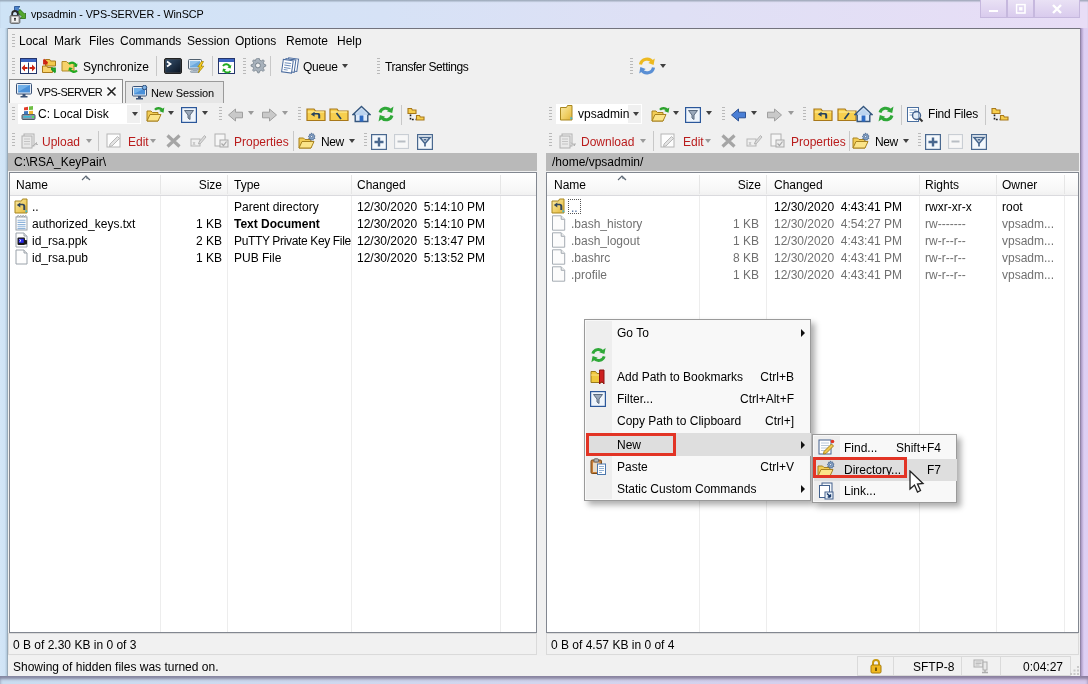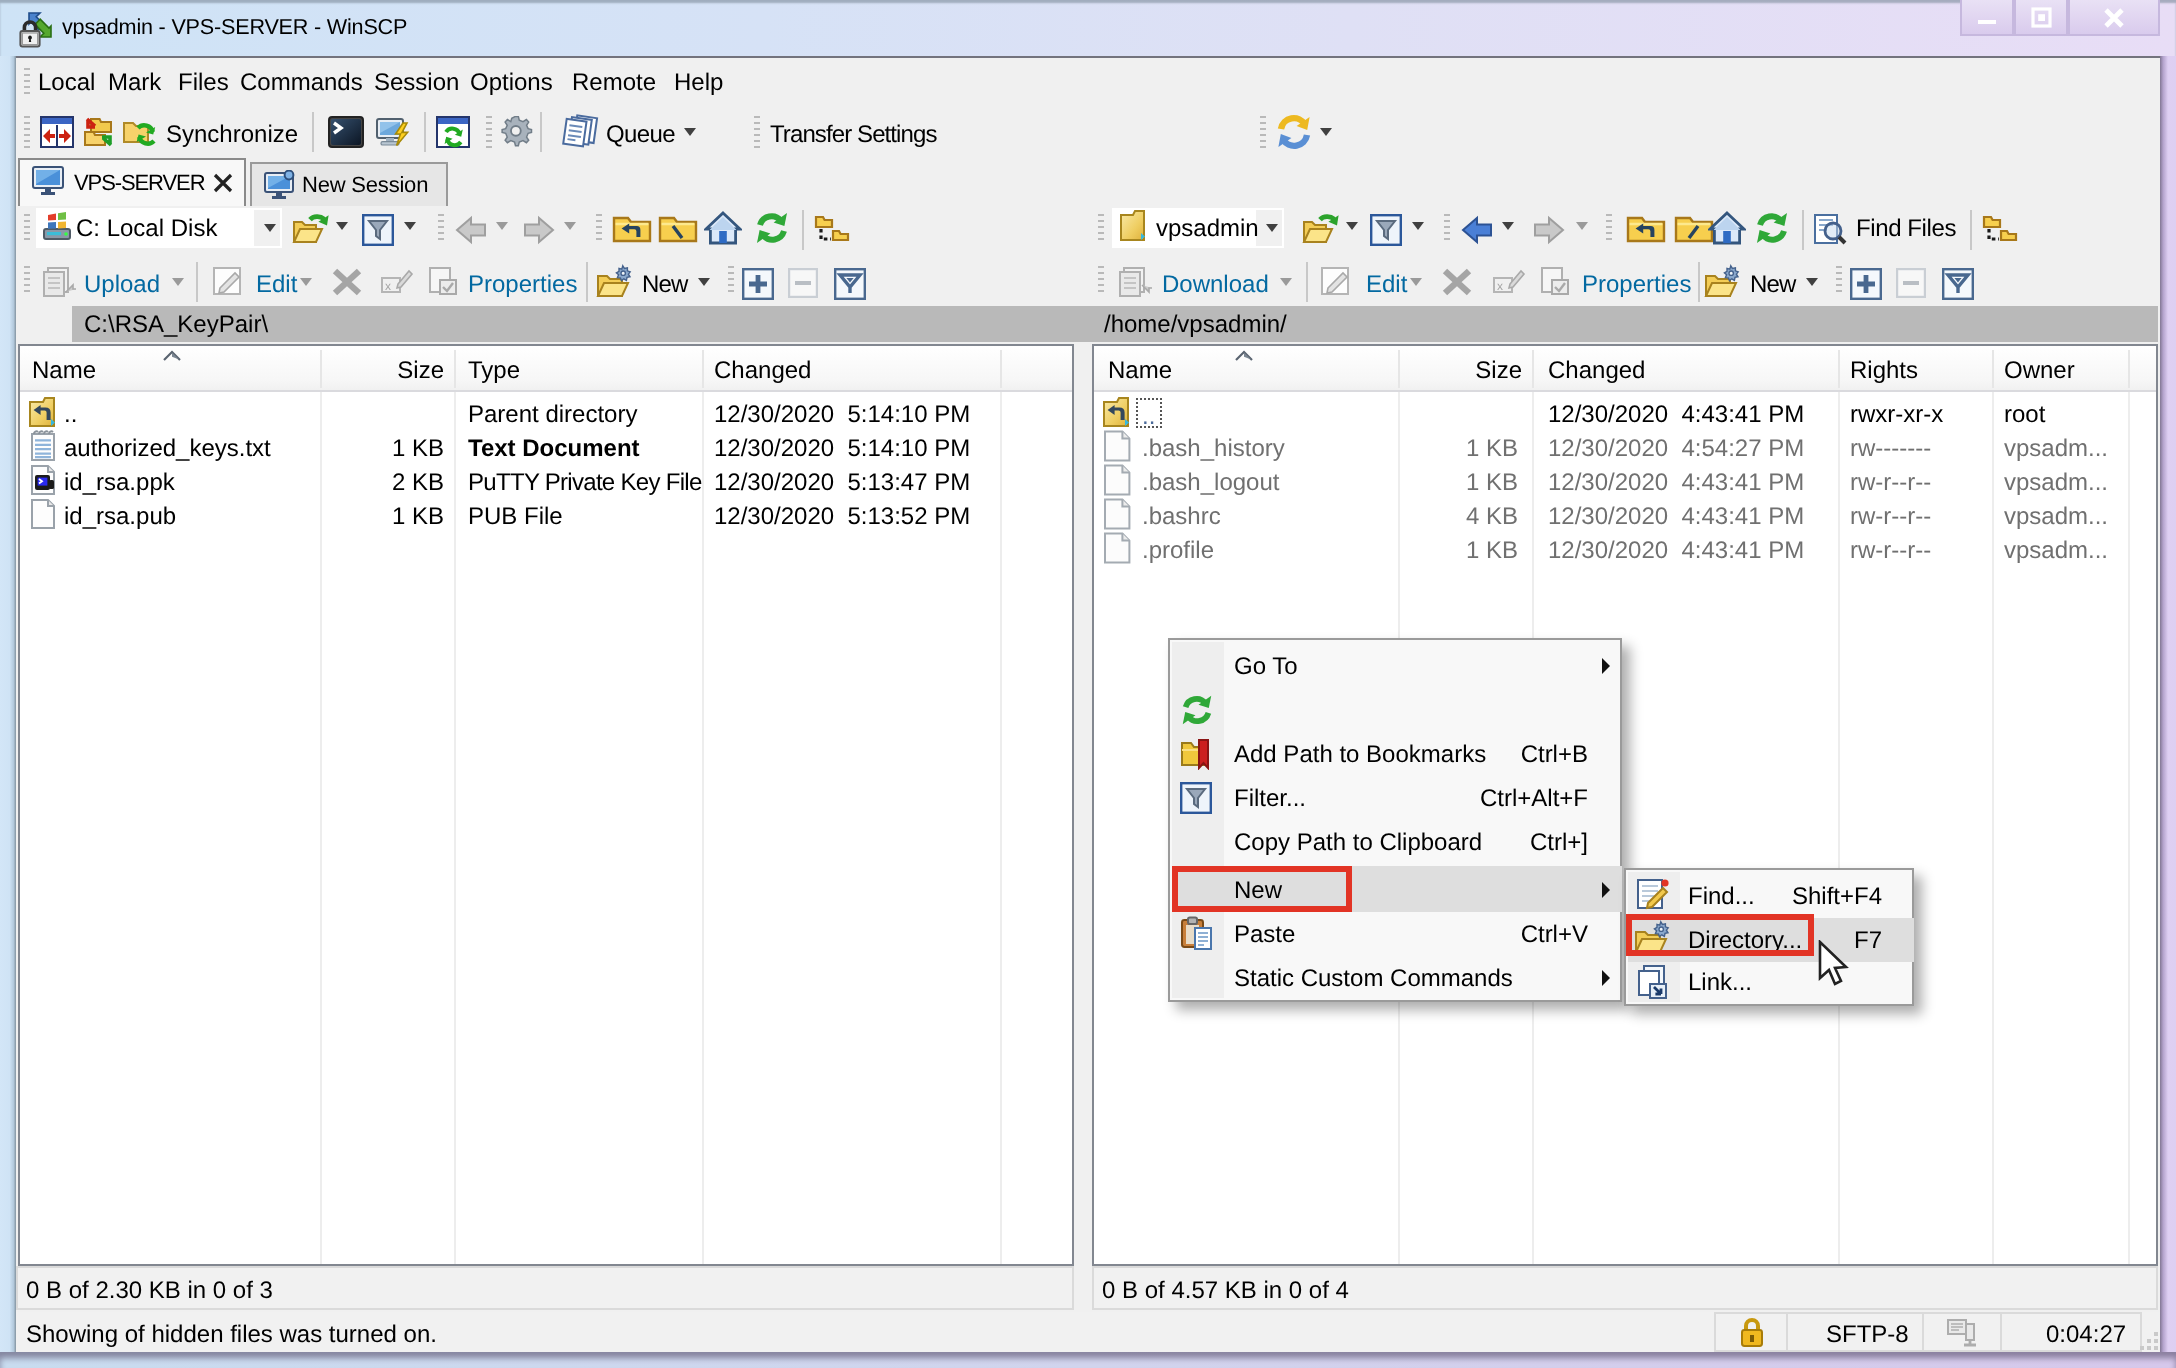--- a/index.html
+++ b/index.html
@@ -14,21 +14,21 @@
 #borderR { left:1080px; top:28px; width:8px; height:649px;
   background:linear-gradient(90deg,#827794 0%,#b4a3cd 20%,#decff3 50%,#ddcff2 100%); }
 #borderB { left:0; top:676px; width:1088px; height:8px;
   background:linear-gradient(90deg,#c9ddf0 0%,#d2d5ee 50%,#d7c9ec 100%); box-shadow:inset 0 3px 3px rgba(85,75,105,.6); }
 .wbtn { top:0px; height:18px; border:1px solid #c6b8de; border-top:none;
   background:linear-gradient(180deg,#e9e1f5,#d9cbed); }
 .wbtn svg { position:absolute; left:50%; top:55%; transform:translate(-50%,-50%); }
 #clienttop { left:8px; top:28px; width:1072px; height:1px; background:#73737d; }
 .grip { width:3px; background:repeating-linear-gradient(180deg,#b9b9b9 0 1px,rgba(0,0,0,0) 1px 3px); }
 .tsep { width:1px; background:#c8c8c8; }
-.gray { color:#0369a1; }
+.gray { color:#b91c1c; }
 .combo { background:#fff; }
 .caret { width:0; height:0; border-left:3.5px solid transparent; border-right:3.5px solid transparent; border-top:4px solid #404040; }
 .caret.g { border-top-color:#9a9a9a; }
 .panel { background:#fff; border:1px solid #828790; }
 .pathbar { background:#b9b9b9; font-size:12px; }
 .hdr { background:linear-gradient(180deg,#ffffff,#f7f7f7 75%,#f1f1f1); border-bottom:1px solid #dadade; }
 .hdrsep { width:1px; background:#e6e6e6; }
 .colline { width:1px; background:#ededed; }
 .grayrow { color:#707070; }
 .statbar { background:#f1f1f1; border:1px solid #dadada; }
@@ -456,21 +456,21 @@
   <svg class="abs" style="left:948px;top:134px;" width="15" height="15" viewBox="0 0 15 15">
     <rect x="0.5" y="0.5" width="14" height="14" fill="#f7f7f7" stroke="#c9ced4" stroke-width="1.2"></rect>
     <path d="M3.5 7.5 L11.5 7.5" stroke="#b9bec4" stroke-width="2"></path>
   </svg>
   <svg class="abs" style="left:971px;top:134px;" width="16" height="16" viewBox="0 0 16 16">
     <rect x="0.5" y="0.5" width="15" height="15" fill="#f4f8fc" stroke="#49688f" stroke-width="1.4"></rect>
     <path d="M3 3.5 L8 9.5 L13 3.5 Z M8 9 L8 12.5" fill="none" stroke="#49688f" stroke-width="1.7"></path>
     <path d="M6.2 5 L8 7.2 L9.8 5 Z" fill="#49688f"></path>
   </svg>
 
-  <div class="abs pathbar" style="left:8px;top:153px;width:529px;height:18px;margin-left:28px;">
+  <div class="abs pathbar" style="left:8px;top:153px;width:529px;height:18px;">
       <span style="position:absolute;left:6px;top:2px;">C:\RSA_KeyPair\</span>
     </div>
   <div class="abs pathbar" style="left:546px;top:153px;width:533px;height:18px;">
       <span style="position:absolute;left:6px;top:2px;">/home/vpsadmin/</span>
     </div>
 
   <div class="abs panel" style="left:9px;top:172px;width:528px;height:461px;"></div>
   <div class="abs panel" style="left:546px;top:172px;width:533px;height:461px;"></div>
 
   <div class="abs hdr" style="left:10px;top:173px;width:526px;height:23px;"></div>
@@ -599,21 +599,21 @@
   <div class="abs r grayrow" style="left:699px;top:234px;width:60px;text-align:right;">1 KB</div>
   <div class="abs grayrow" style="left:774px;top:234px;">12/30/2020&nbsp; 4:43:41 PM</div>
   <div class="abs grayrow" style="left:925px;top:234px;">rw-r--r--</div>
   <div class="abs grayrow" style="left:1002px;top:234px;">vpsadm...</div>
 
   <svg class="abs ghost" style="left:551px;top:249px;" width="16" height="16" viewBox="0 0 16 16">
     <path d="M1.5 0.8 L10.2 0.8 L13.7 4.3 L13.7 15.2 L1.5 15.2 Z" fill="#fcfcfc" stroke="#a4abb2"></path>
     <path d="M10.2 0.8 L10.2 4.3 L13.7 4.3" fill="#ececec" stroke="#a4abb2"></path>
   </svg>
   <div class="abs grayrow" style="left:571px;top:251px;">.bashrc</div>
-  <div class="abs r grayrow" style="left:699px;top:251px;width:60px;text-align:right;">4 KB</div>
+  <div class="abs r grayrow" style="left:699px;top:251px;width:60px;text-align:right;">8 KB</div>
   <div class="abs grayrow" style="left:774px;top:251px;">12/30/2020&nbsp; 4:43:41 PM</div>
   <div class="abs grayrow" style="left:925px;top:251px;">rw-r--r--</div>
   <div class="abs grayrow" style="left:1002px;top:251px;">vpsadm...</div>
 
   <svg class="abs ghost" style="left:551px;top:266px;" width="16" height="16" viewBox="0 0 16 16">
     <path d="M1.5 0.8 L10.2 0.8 L13.7 4.3 L13.7 15.2 L1.5 15.2 Z" fill="#fcfcfc" stroke="#a4abb2"></path>
     <path d="M10.2 0.8 L10.2 4.3 L13.7 4.3" fill="#ececec" stroke="#a4abb2"></path>
   </svg>
   <div class="abs grayrow" style="left:571px;top:268px;">.profile</div>
   <div class="abs r grayrow" style="left:699px;top:268px;width:60px;text-align:right;">1 KB</div>

